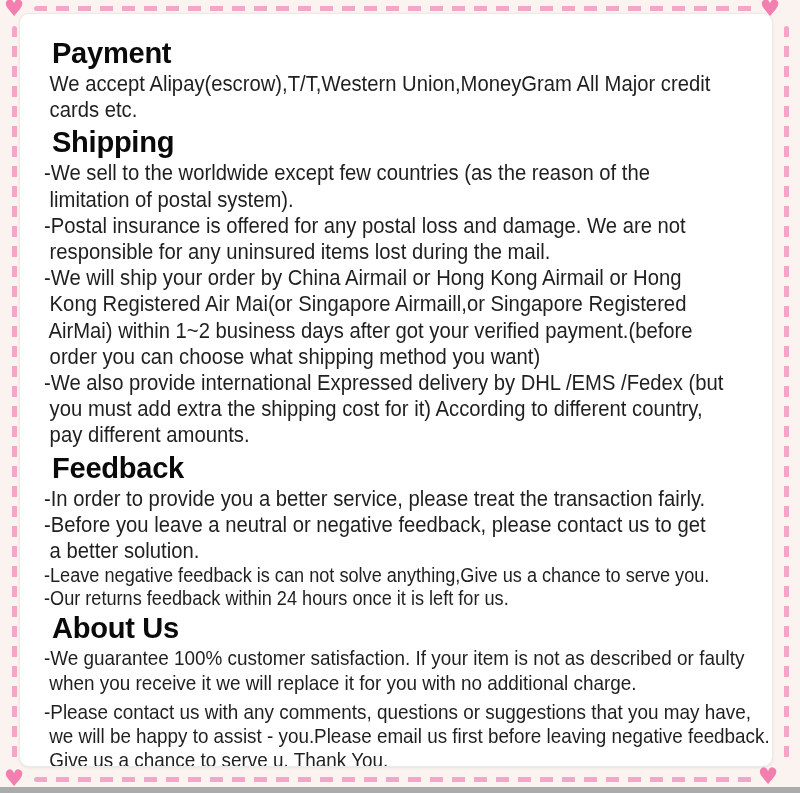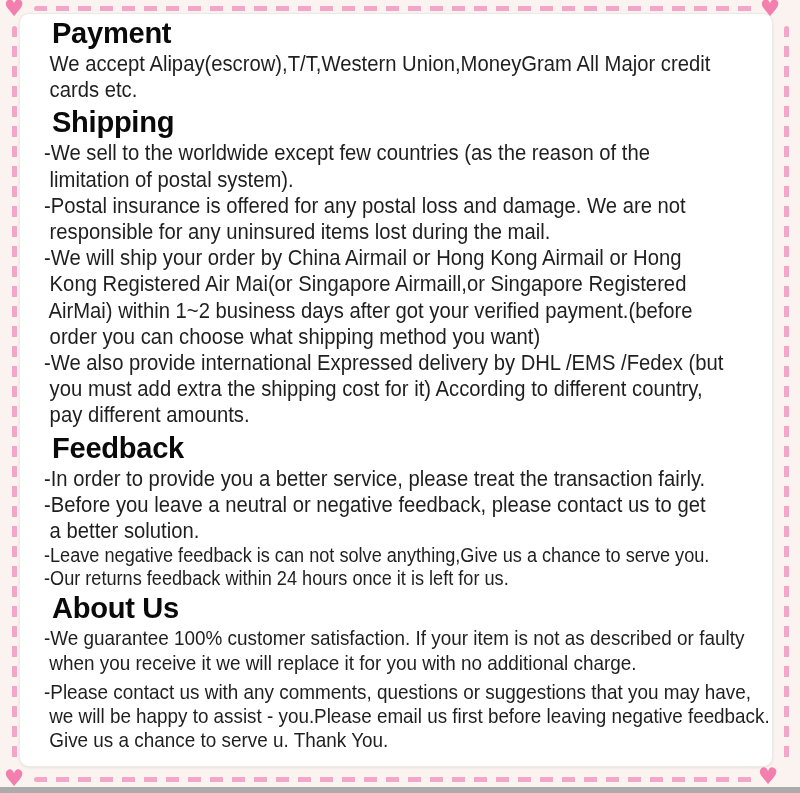--- a/index.html
+++ b/index.html
@@ -46,21 +46,21 @@
     position: absolute;
     left: 19px; top: 13px; right: 27px; bottom: 26px;
     background: var(--card-bg, #ffffff);
     border: 1px solid #eceae7;
     border-radius: 10px;
     box-shadow: 0 1px 3px rgba(0,0,0,.07);
     overflow: hidden;
   }
   .content {
     position: absolute; inset: 0;
-    padding: 0 2px 0 24px;
+    padding: 20px 2px 0 24px;
     color: #1f1f1f;
   }
   .sec-h {
     font-size: 30px; line-height: 37px;
     font-weight: bold; color: #0a0a0a;
     margin: 0 0 0 8px;
     letter-spacing: -0.3px;
     width: max-content;
     transform: scaleX(0.97); transform-origin: left center;
     white-space: pre;

